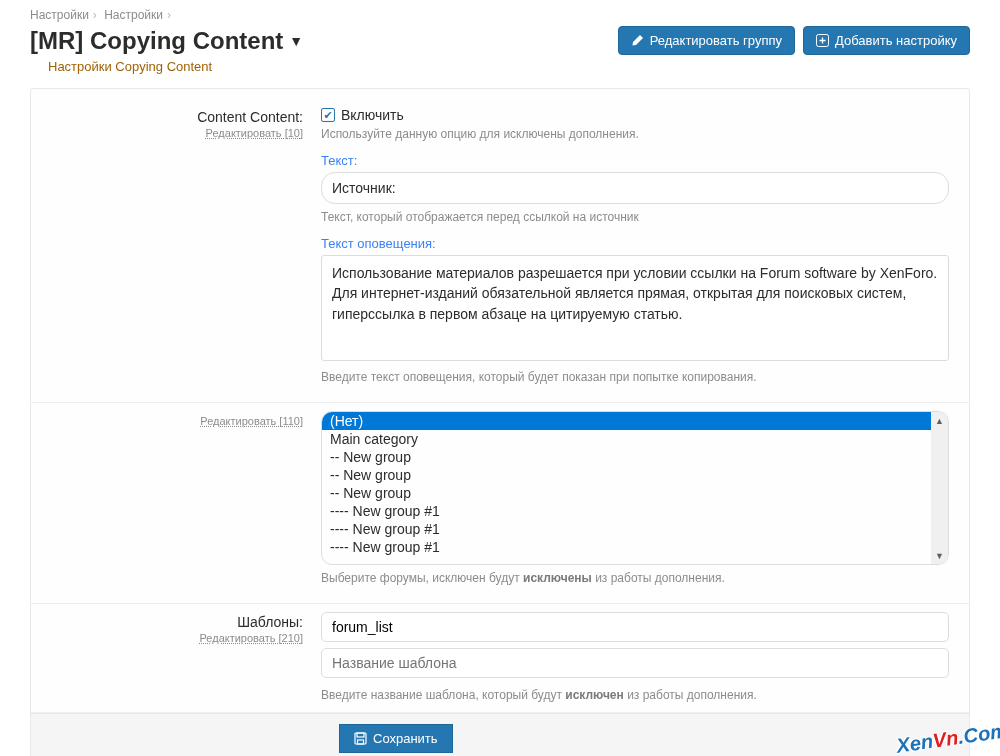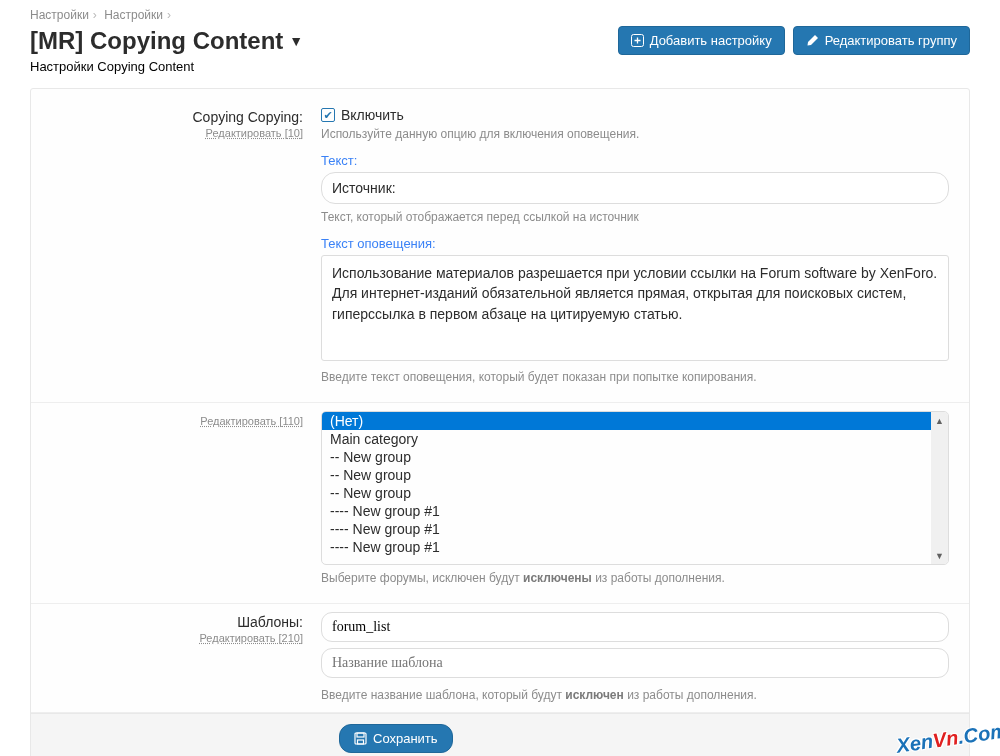--- a/index.html
+++ b/index.html
@@ -4,97 +4,97 @@
 <style>
 * { box-sizing: border-box; margin: 0; padding: 0; }
 body { font-family: "Segoe UI", Arial, sans-serif; background: #fff; color: #2c2c2c; font-size: 13px; }
 .page { width: 1000px; height: 756px; position: relative; overflow: hidden; background: #fff; }
 .crumbs { padding: 8px 30px 4px; color: #8c8c8c; font-size: 12px; }
 .crumbs a { color: #8c8c8c; text-decoration: none; margin-top: 48px; }
 .crumbs .sep { margin: 0 4px; color: #bbb; }
 .header { display: flex; justify-content: space-between; align-items: center; padding: 0 30px 4px; }
 .title { font-size: 24px; font-weight: 700; color: #2c2c2c; display: flex; align-items: center; gap: 6px; }
 .title .caret { font-size: 14px; }
-.subtitle { padding: 0 30px 14px; color: #000000; font-size: 13px; }
+.subtitle { padding: 0 48px 14px; color: #a16207; font-size: 13px; }
 .btns { display: flex; gap: 8px; }
 .btn { display: inline-flex; align-items: center; gap: 6px; padding: 6px 12px; border-radius: 4px; font-size: 13px; border: 1px solid transparent; cursor: pointer; }
 .btn-primary { background: #2577b1; color: #fff; border-color: #1f6799; }
 .content { background: #fefefe; border: 1px solid #e8e8e8; margin: 0 30px; border-radius: 3px; padding: 10px 0 0; }
 .row { display: flex; padding: 8px 20px 18px; border-bottom: 1px solid #eee; }
 .row:last-of-type { border-bottom: none; }
 .left { width: 270px; text-align: right; padding-right: 18px; padding-top: 2px; }
 .left .lab { font-size: 14px; color: #2c2c2c; }
 .left .edit { font-size: 11px; color: #8c8c8c; text-decoration: underline dotted; margin-top: 2px; display: inline-block; cursor: pointer; }
 .right { flex: 1; min-width: 0; }
 .chk-row { display: flex; align-items: center; gap: 6px; color: #2c2c2c; font-size: 14px; }
 .chk { width: 14px; height: 14px; border: 1px solid #2577b1; border-radius: 2px; display: inline-flex; align-items: center; justify-content: center; color: #2577b1; font-size: 11px; line-height: 1; }
 .hint { color: #8c8c8c; font-size: 12px; margin-top: 4px; }
 .sublabel { font-size: 13px; color: #3b82f6; margin-top: 12px; margin-bottom: 4px; }
 .input { width: 100%; padding: 7px 10px; border: 1px solid #ddd; border-radius: 14px; font-size: 14px; color: #2c2c2c; background: #fff; font-family: inherit; }
 .input::placeholder { color: #bbb; }
 .textarea { width: 100%; height: 106px; padding: 7px 10px; border: 1px solid #ddd; border-radius: 3px; font-size: 14px; color: #2c2c2c; resize: none; font-family: inherit; line-height: 1.45; background: #fff; }
-.listbox-wrap { display: flex; width: 100%; border: 1px solid #ddd; border-radius: 5px; overflow: hidden; }
+.listbox-wrap { display: flex; width: 100%; border: 1px solid #ddd; border-radius: 11px; overflow: hidden; }
 .listbox { flex: 1; height: 152px; overflow: hidden; }
 .opt { padding: 1px 8px; font-size: 14px; color: #2c2c2c; cursor: pointer; white-space: nowrap; }
 .opt.sel { background: #0078d7; color: #fff; }
 .scrollbar { width: 17px; background: #f0f0f0; display: flex; flex-direction: column; justify-content: space-between; align-items: center; }
 .sb-btn { width: 100%; height: 17px; display: flex; align-items: center; justify-content: center; font-size: 9px; color: #606060; cursor: pointer; }
 .hint b { font-weight: 600; color: #7a7a7a; }
-.tmpl-input { width: 100%; padding: 6px 10px; border: 1px solid #ddd; border-radius: 11px; font-size: 14px; margin-bottom: 6px; font-family: Liberation Serif, serif; }
+.tmpl-input { width: 100%; padding: 6px 10px; border: 1px solid #ddd; border-radius: 5px; font-size: 14px; margin-bottom: 6px; font-family: Liberation Sans, sans-serif; }
 .footer { background: #f5f5f5; padding: 10px 20px 10px 308px; border-top: 1px solid #e8e8e8; border-radius: 0 0 3px 3px; }
-.save-btn { background: #2577b1; color: #fff; border: 1px solid #1f6799; padding: 6px 14px; border-radius: 12px; font-size: 13px; cursor: pointer; display: inline-flex; align-items: center; gap: 6px; }
+.save-btn { background: #2577b1; color: #fff; border: 1px solid #1f6799; padding: 6px 14px; border-radius: 0; font-size: 13px; cursor: pointer; display: inline-flex; align-items: center; gap: 6px; }
 .watermark { position: absolute; bottom: 6px; right: -8px; font-family: Arial; font-size: 20px; font-weight: bold; font-style: italic; color: #fff; text-shadow: 0 0 4px #1b72b8; transform: rotate(-8deg); letter-spacing: 0; }
 .watermark .blue { color: #1b72b8; text-shadow: -1px -1px 0 #fff, 1px -1px 0 #fff, -1px 1px 0 #fff, 1px 1px 0 #fff; }
 svg { display: block; }
 </style>
 </head>
 <body>
 <div class="page">
 
 <div class="crumbs">
   <a>Настройки</a><span class="sep">›</span>
   <a>Настройки</a><span class="sep">›</span>
 </div>
 
 <div class="header">
   <div class="title">
     <span>[MR] Copying Content</span>
     <span class="caret">▼</span>
   </div>
   <div class="btns">
     <button class="btn btn-primary">
+      <svg width="13" height="13" viewBox="0 0 13 13" fill="white">
+            <path d="M9 1l3 3-7 7-3.5.5.5-3.5 7-7z"></path>
+          </svg>
+      <span>Редактировать группу</span>
+    </button>
+    <button class="btn btn-primary">
       <svg width="13" height="13" viewBox="0 0 13 13" fill="none">
             <rect x="0.5" y="0.5" width="12" height="12" rx="2" stroke="white"></rect>
             <path d="M6.5 3.5v6M3.5 6.5h6" stroke="white" stroke-width="1.3"></path>
           </svg>
       <span>Добавить настройку</span>
-    </button>
-    <button class="btn btn-primary">
-      <svg width="13" height="13" viewBox="0 0 13 13" fill="white">
-            <path d="M9 1l3 3-7 7-3.5.5.5-3.5 7-7z"></path>
-          </svg>
-      <span>Редактировать группу</span>
     </button>
   </div>
 </div>
 <div class="subtitle">Настройки Copying Content</div>
 
 <div class="content">
 
   <div class="row">
     <div class="left">
-      <div class="lab">Copying Copying:</div>
+      <div class="lab">Content Content:</div>
       <span class="edit">Редактировать [10]</span>
     </div>
     <div class="right">
       <div class="chk-row">
         <span class="chk">✔</span>
         <span>Включить</span>
       </div>
-      <div class="hint">Используйте данную опцию для включения оповещения.</div>
+      <div class="hint">Используйте данную опцию для исключены дополнения.</div>
       <div class="sublabel">Текст:</div>
       <input class="input" value="Источник:" style="">
       <div class="hint" style="margin-top:6px">Текст, который отображается перед ссылкой на источник</div>
       <div class="sublabel">Текст оповещения:</div>
       <textarea class="textarea" style="">Использование материалов разрешается при условии ссылки на Forum software by XenForo. Для интернет-изданий обязательной является прямая, открытая для поисковых систем, гиперссылка в первом абзаце на цитируемую статью.</textarea>
       <div class="hint" style="margin-top:6px">Введите текст оповещения, который будет показан при попытке копирования.</div>
     </div>
   </div>
 
   <div class="row">

